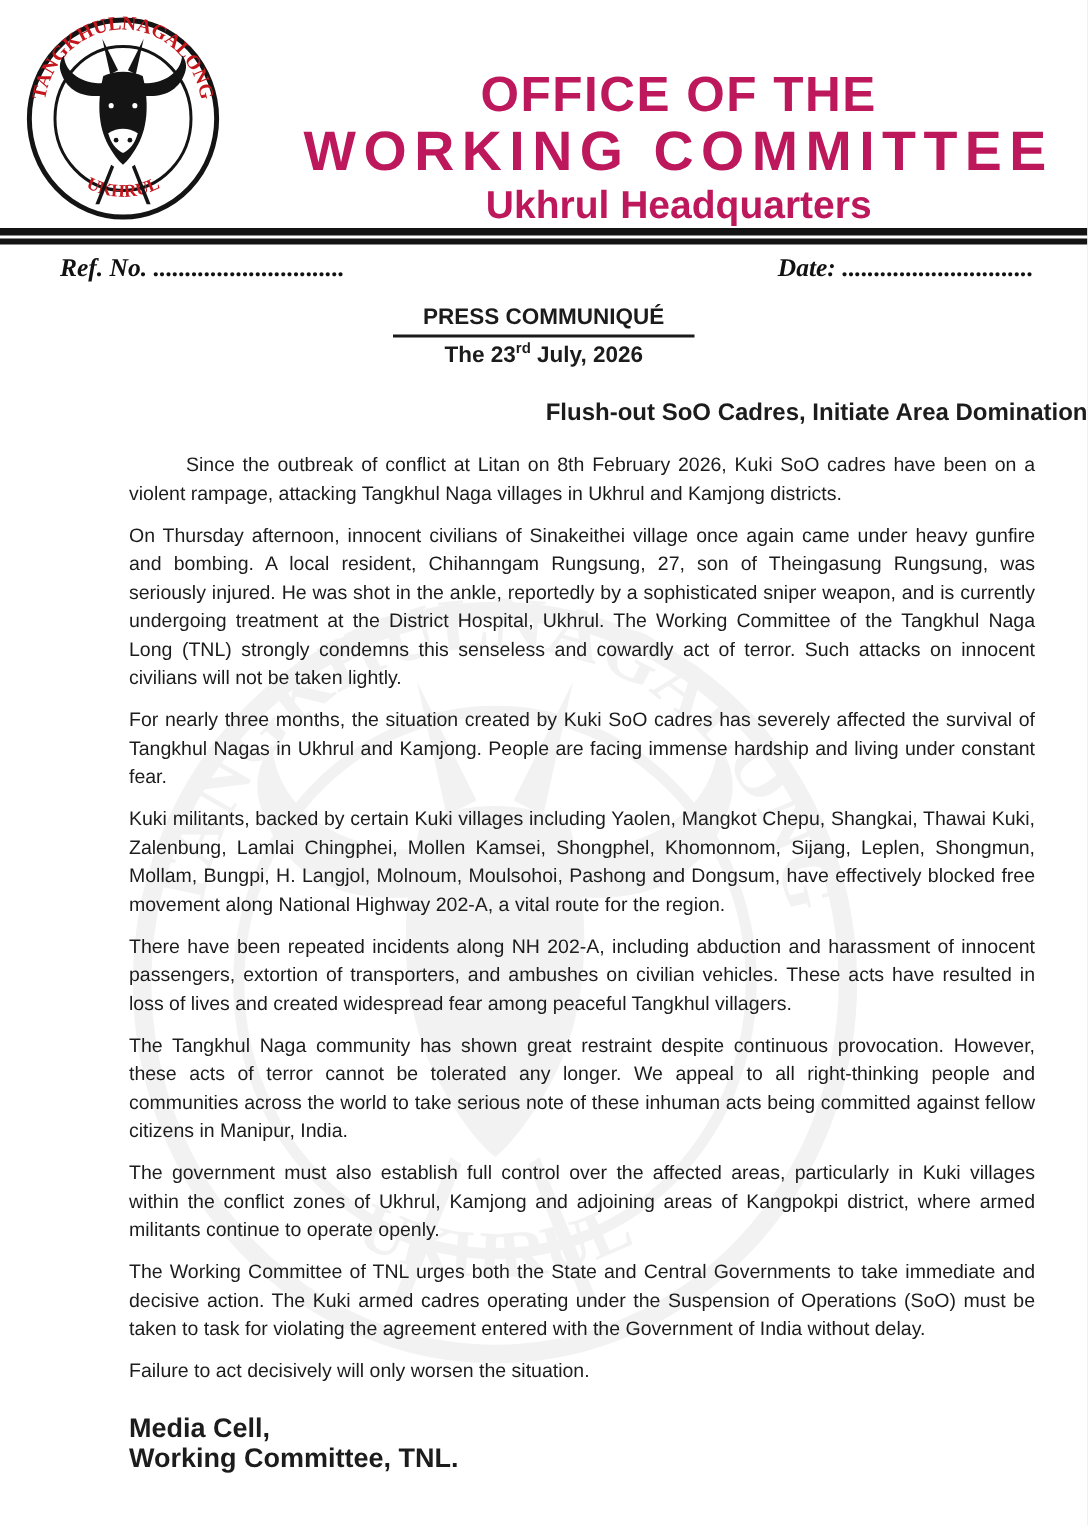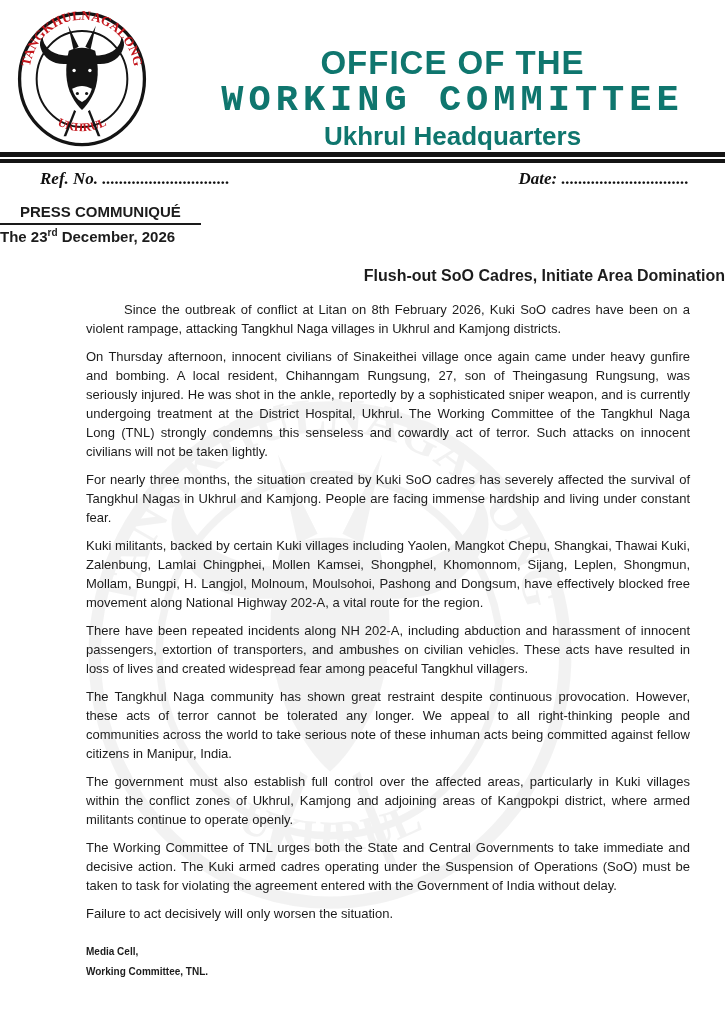--- a/index.html
+++ b/index.html
@@ -11,28 +11,28 @@
     overflow:hidden;
     font-family:"Liberation Sans",sans-serif;
     color:#1c1c1c;
   }
   
   .letterhead{position:relative;height:152px;}
   .emblem{position:absolute;left:16px;top:10px;width:132px;height:138px;}
   .emblem svg{width:100%;height:100%;}
   .letterhead-text{
     position:absolute;left:180px;top:46px;width:545px;
-    text-align:center;color:#0f766e;line-height:1;
+    text-align:center;color:#be185d;line-height:1;
   }
   .office-line1{
     font-family:"Liberation Sans",sans-serif;
     font-weight:bold;font-size:33px;letter-spacing:1px;
   }
   .office-line2{
-    font-family:Liberation Mono, monospace;
+    font-family:Liberation Sans, sans-serif;
     font-weight:bold;font-size:37px;letter-spacing:5px;
     margin-top:3px;white-space:nowrap;
   }
   .office-line3{
     font-family:"Liberation Sans",sans-serif;
     font-weight:bold;font-size:26px;margin-top:4px;
   }
   
   .double-rule{
     height:2px;
@@ -41,38 +41,38 @@
     background:#ffffff;
   }
   
   .ref-row{
     display:flex;justify-content:space-between;
     padding:6px 36px 0 40px;
     font-family:"Liberation Serif",serif;
     font-style:italic;font-weight:bold;font-size:17px;color:#111;
   }
   
-  .communique{text-align:left;margin-top:13px;line-height:1.25;}
+  .communique{text-align:center;margin-top:13px;line-height:1.25;}
   .communique-title{
     display:inline-block;font-weight:bold;font-size:15px;
     padding:0 20px 1px 20px;border-bottom:2px solid #1a1a1a;
   }
   .communique-date{font-weight:bold;font-size:15px;margin-top:2px;}
   .communique-date sup{font-size:10px;}
   
   .headline{text-align:right;font-weight:bold;font-size:16px;margin-top:20px;}
   
   .body-text{position:relative;padding:15px 35px 0 86px;z-index:2;}
   .body-text p{
     margin:0 0 9px 0;font-size:13px;line-height:19px;
     text-align:justify;color:#1c1c1c;
   }
   .body-text p.first{text-indent:38px;}
   .signature{
-    padding:10px 85px 0 86px;font-weight:bold;font-size:10px;line-height:20px;
+    padding:10px 85px 0 86px;font-weight:bold;font-size:18px;line-height:20px;
     position:relative;z-index:2;
   }
   
   .watermark{
     position:absolute;left:70px;top:395px;width:520px;height:520px;
     opacity:0.06;z-index:1;pointer-events:none;
   }
   .watermark svg{width:100%;height:100%;}
 </style>
 </head>
@@ -153,21 +153,21 @@
       <span>Date:</span>
       <span>..............................</span>
     </span>
   </div>
 
   <div class="communique">
     <div>
       <span class="communique-title">PRESS COMMUNIQUÉ</span>
     </div>
     <div class="communique-date">
-      <span>The 23</span><sup>rd</sup><span> December, 2026</span>
+      <span>The 23</span><sup>rd</sup><span> July, 2026</span>
     </div>
   </div>
 
   <div class="headline">Flush-out SoO Cadres, Initiate Area Domination</div>
 
   <div class="body-text">
     <p class="first">Since the outbreak of conflict at Litan on 8th February 2026, Kuki SoO cadres have been on a violent rampage, attacking Tangkhul Naga villages in Ukhrul and Kamjong districts.</p>
     <p>On Thursday afternoon, innocent civilians of Sinakeithei village once again came under heavy gunfire and bombing. A local resident, Chihanngam Rungsung, 27, son of Theingasung Rungsung, was seriously injured. He was shot in the ankle, reportedly by a sophisticated sniper weapon, and is currently undergoing treatment at the District Hospital, Ukhrul. The Working Committee of the Tangkhul Naga Long (TNL) strongly condemns this senseless and cowardly act of terror. Such attacks on innocent civilians will not be taken lightly.</p>
     <p>For nearly three months, the situation created by Kuki SoO cadres has severely affected the survival of Tangkhul Nagas in Ukhrul and Kamjong. People are facing immense hardship and living under constant fear.</p>
     <p>Kuki militants, backed by certain Kuki villages including Yaolen, Mangkot Chepu, Shangkai, Thawai Kuki, Zalenbung, Lamlai Chingphei, Mollen Kamsei, Shongphel, Khomonnom, Sijang, Leplen, Shongmun, Mollam, Bungpi, H. Langjol, Molnoum, Moulsohoi, Pashong and Dongsum, have effectively blocked free movement along National Highway 202-A, a vital route for the region.</p>

